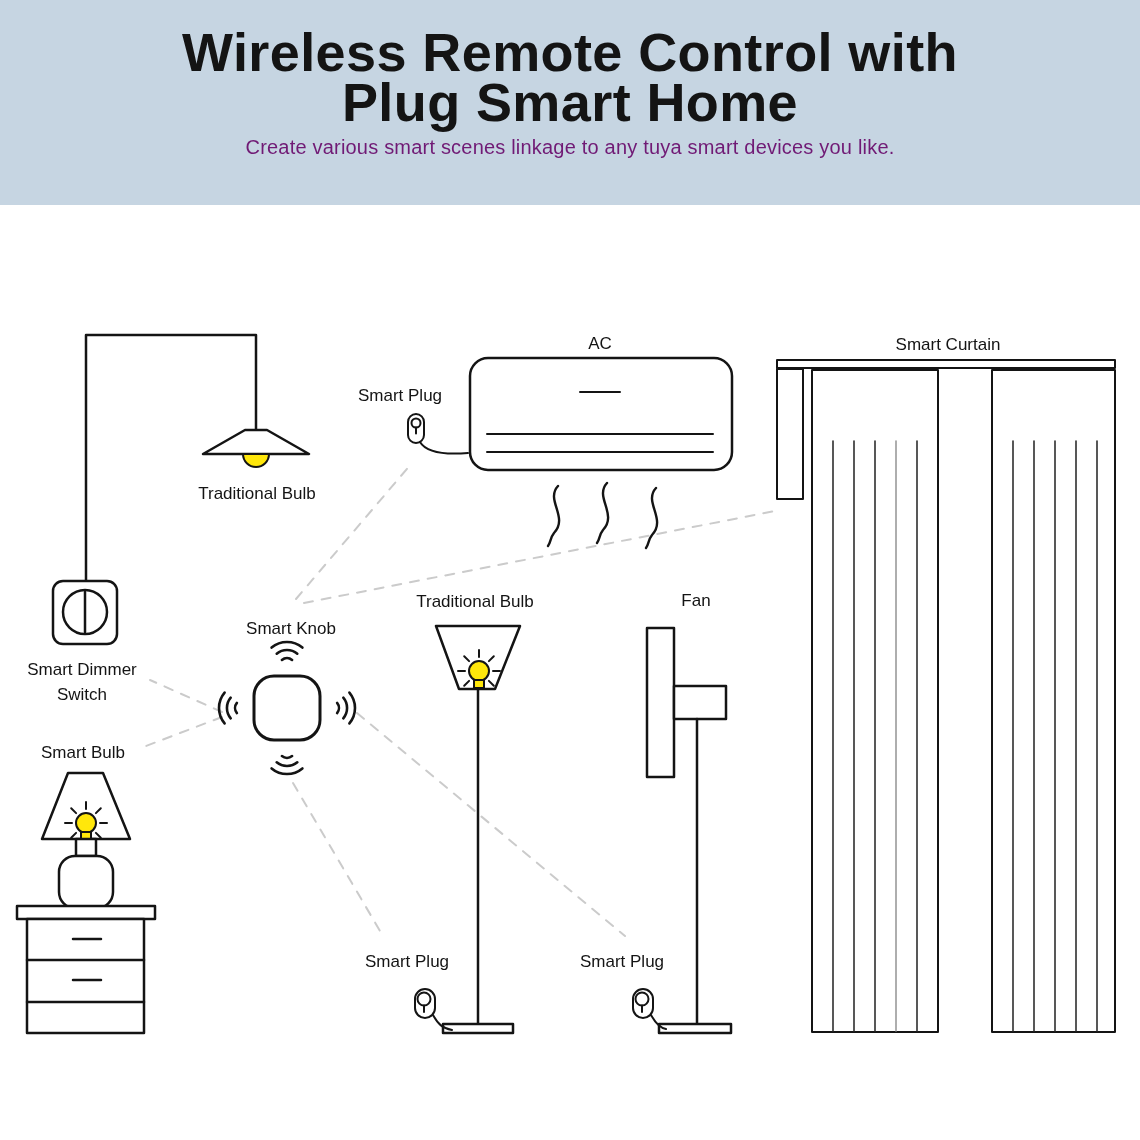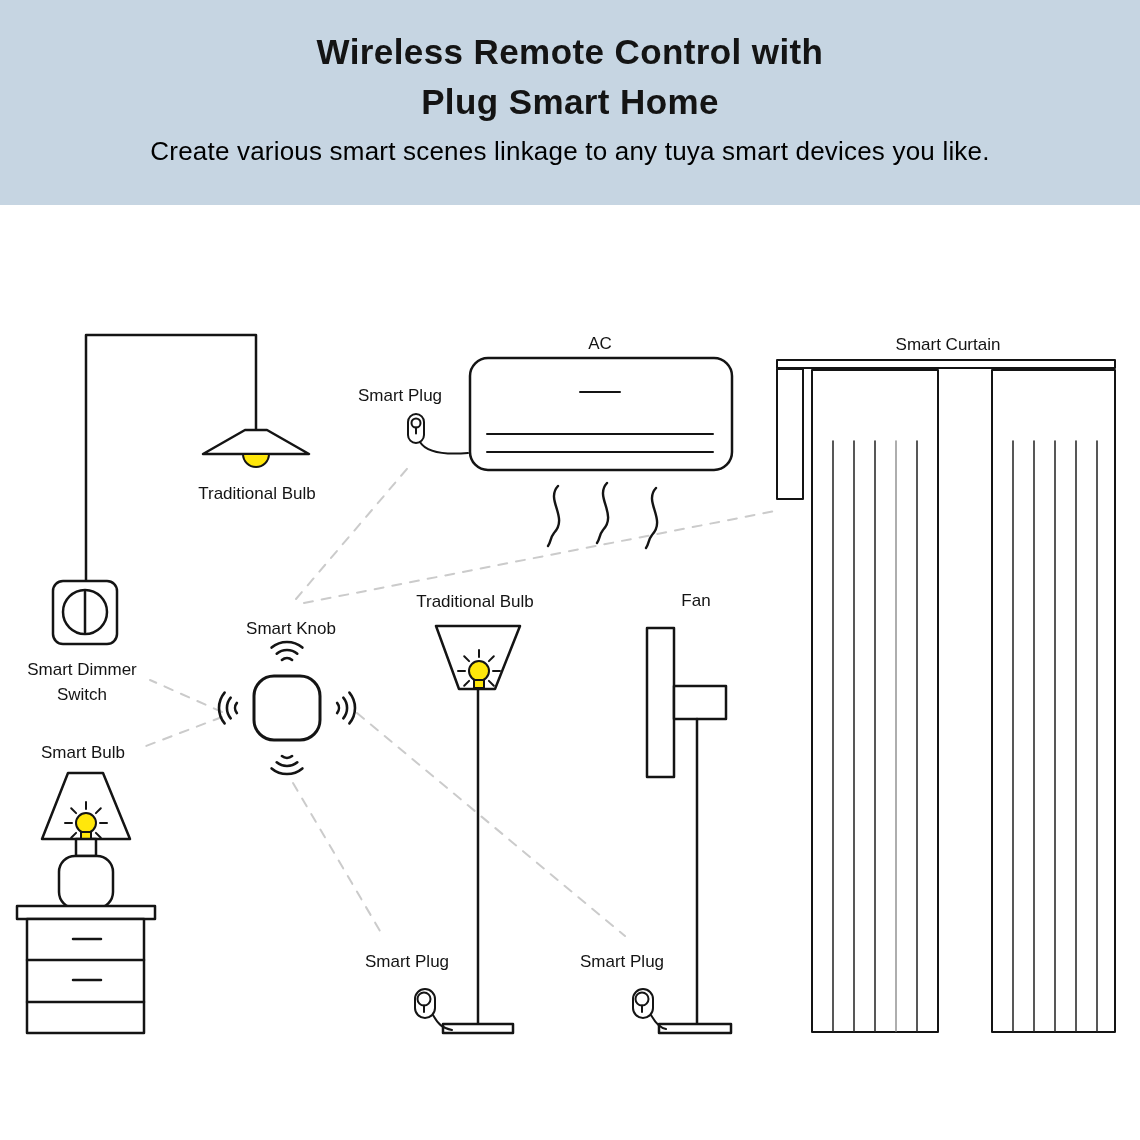--- a/index.html
+++ b/index.html
@@ -1,22 +1,22 @@
 <!DOCTYPE html>
 <html><head>
 <meta charset="utf-8">
 <style>
   html,body{margin:0;padding:0;background:#fff;}
   .page{position:relative;width:1140px;height:1140px;background:#ffffff;
         font-family:"Liberation Sans",sans-serif;overflow:hidden;}
   .header{position:absolute;top:0;left:0;width:1140px;height:205px;
           text-align:center;box-sizing:border-box;padding-top:27px;}
-  .header h1{margin:0;font-size:35px;line-height:50px;font-weight:700;
+  .header h1{margin:0;font-size:54px;line-height:50px;font-weight:700;
              color:#141414;letter-spacing:.4px;}
-  .header p{margin:9px 0 0;font-size:26px;color:#000000;letter-spacing:.2px;}
+  .header p{margin:9px 0 0;font-size:20px;color:#701a75;letter-spacing:.2px;}
   svg.diagram{position:absolute;top:0;left:0;}
   svg text{font-family:"Liberation Sans",sans-serif;font-size:17px;fill:#141414;}
 </style>
 </head>
 <body>
 
 <div class="page">
 
   <div class="header" style="background: rgb(198, 213, 226);">
     <h1><span>Wireless Remote Control with</span><br><span>Plug Smart Home</span></h1>

